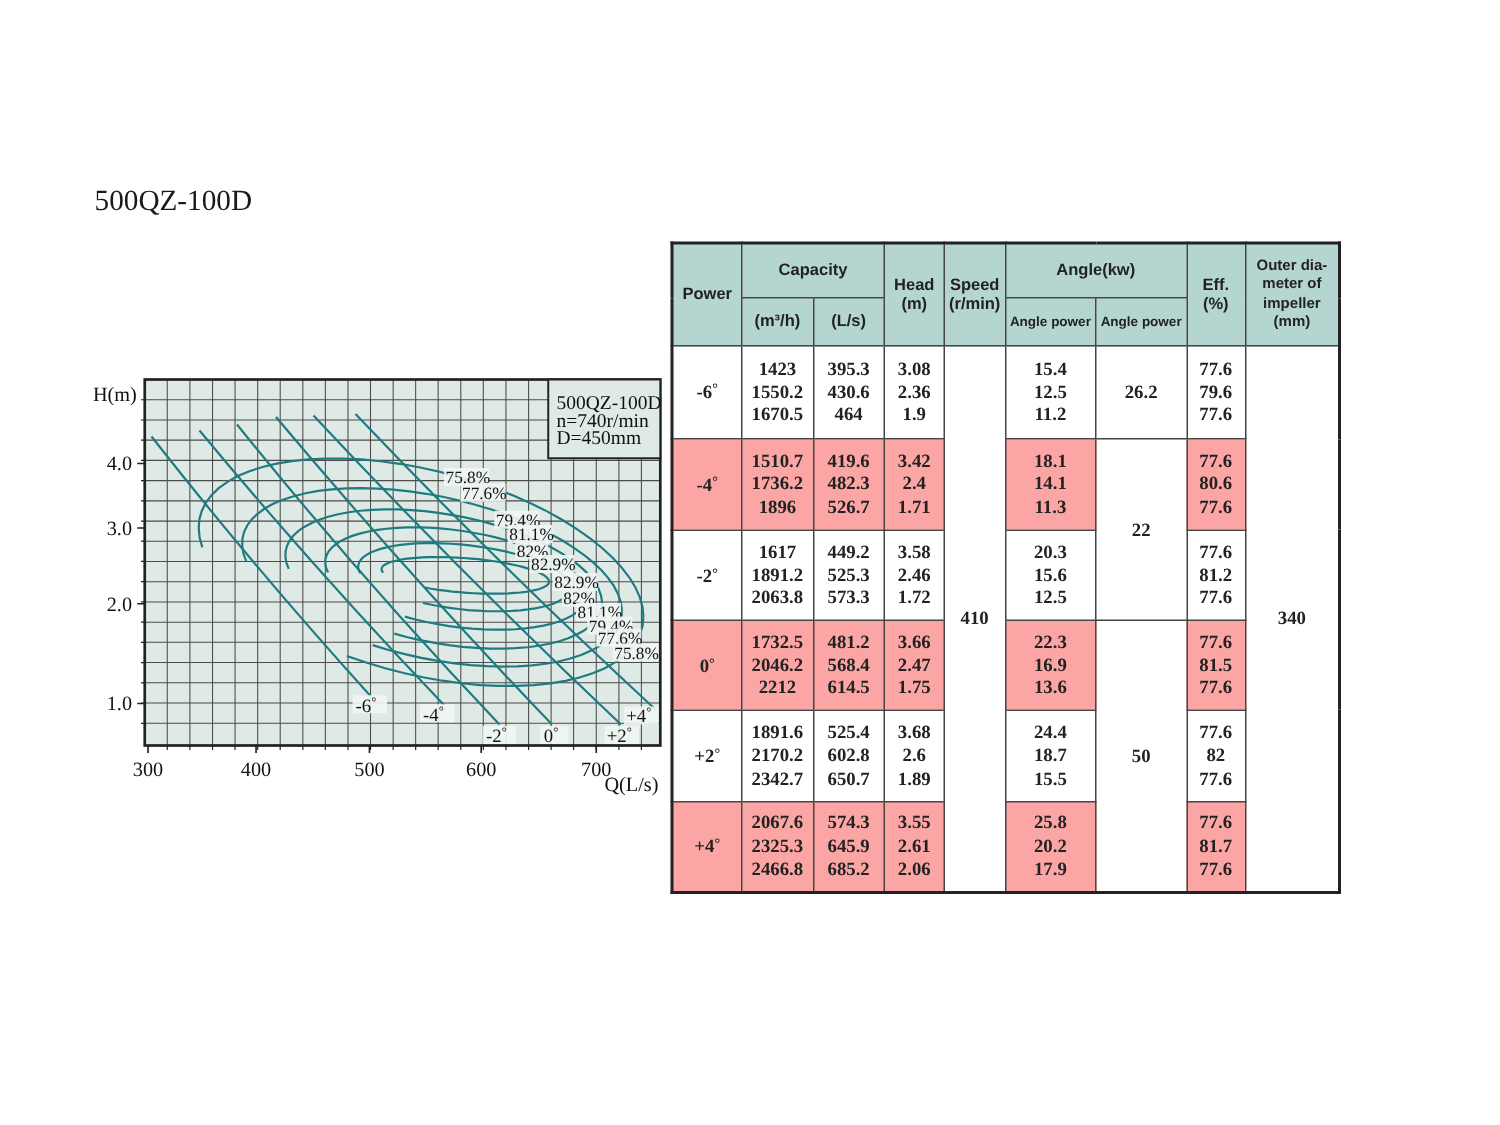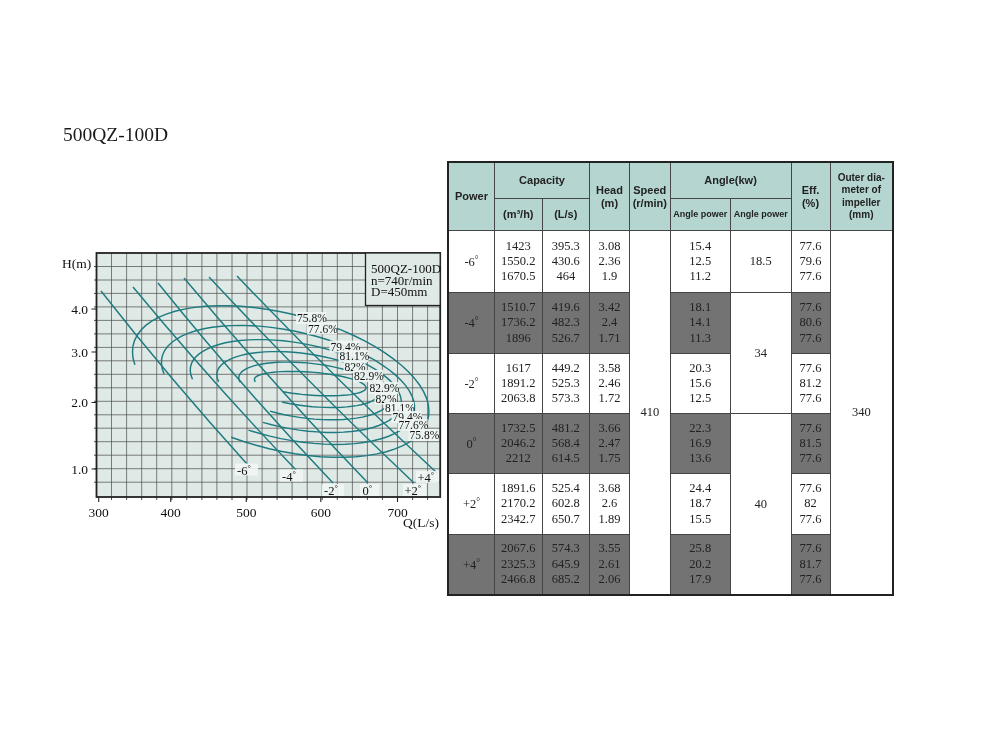--- a/index.html
+++ b/index.html
@@ -6,22 +6,22 @@
   body{width:1000px;height:750px;background:#ffffff;position:relative;overflow:hidden;
        font-family:"Liberation Sans", sans-serif;}
   #title{position:absolute;left:63px;top:124px;font-family:"Liberation Serif",serif;
          font-size:19.5px;color:#1a1a1a;}
   table.data{border-collapse:collapse;table-layout:fixed;position:absolute;left:447px;top:161px;
          width:447px;height:433px;}
   table.data td{border:1px solid #454545;padding:0;text-align:center;vertical-align:middle;
          font-family:"Liberation Sans",sans-serif;font-size:11px;font-weight:bold;color:#222;line-height:1.18;}
   table.data{border:2px solid #222;}
   table.data td.hd{background:#b5d6d0;}
-  table.data td.sh{background:#737373;text-align:center;}
-  table.data td.num{font-family:"Liberation Serif",serif;font-size:12.5px;font-weight:normal;line-height:15.4px;}
+  table.data td.sh{background:#fca5a5;text-align:center;}
+  table.data td.num{font-family:"Liberation Serif",serif;font-size:12.5px;font-weight:bold;line-height:15.4px;}
   .dg{font-size:9.5px;vertical-align:3px;letter-spacing:0;}
   table.data td.small{font-size:10px;white-space:nowrap;line-height:1.22;}
 </style>
 </head>
 <body>
 
 <div id="title">500QZ-100D</div>
 
 <svg width="420" height="300" viewBox="40 240 420 300" style="position:absolute;left:40px;top:240px;">
 
@@ -220,51 +220,51 @@
     <td class="hd small" style="font-size:9px">Angle power</td>
   </tr>
 
   <tr style="height:62.3px">
     <td class="num">-6<span class="dg">°</span></td>
     <td class="num">1423<br>1550.2<br>1670.5</td>
     <td class="num">395.3<br>430.6<br>464</td>
     <td class="num">3.08<br>2.36<br>1.9</td>
     <td class="num" rowspan="6">410</td>
     <td class="num">15.4<br>12.5<br>11.2</td>
-    <td class="num" rowspan="1">18.5</td>
+    <td class="num" rowspan="1">26.2</td>
     <td class="num">77.6<br>79.6<br>77.6</td>
     <td class="num" rowspan="6">340</td>
   </tr>
 
   <tr style="height:60.7px">
     <td class="num sh">-4<span class="dg">°</span></td>
     <td class="num sh">1510.7<br>1736.2<br>1896</td>
     <td class="num sh">419.6<br>482.3<br>526.7</td>
     <td class="num sh">3.42<br>2.4<br>1.71</td>
     <td class="num sh">18.1<br>14.1<br>11.3</td>
-    <td class="num" rowspan="2">34</td>
+    <td class="num" rowspan="2">22</td>
     <td class="num sh">77.6<br>80.6<br>77.6</td>
   </tr>
 
   <tr style="height:60.5px">
     <td class="num">-2<span class="dg">°</span></td>
     <td class="num">1617<br>1891.2<br>2063.8</td>
     <td class="num">449.2<br>525.3<br>573.3</td>
     <td class="num">3.58<br>2.46<br>1.72</td>
     <td class="num">20.3<br>15.6<br>12.5</td>
     <td class="num">77.6<br>81.2<br>77.6</td>
   </tr>
 
   <tr style="height:59.5px">
     <td class="num sh">0<span class="dg">°</span></td>
     <td class="num sh">1732.5<br>2046.2<br>2212</td>
     <td class="num sh">481.2<br>568.4<br>614.5</td>
     <td class="num sh">3.66<br>2.47<br>1.75</td>
     <td class="num sh">22.3<br>16.9<br>13.6</td>
-    <td class="num" rowspan="3">40</td>
+    <td class="num" rowspan="3">50</td>
     <td class="num sh">77.6<br>81.5<br>77.6</td>
   </tr>
 
   <tr style="height:61px">
     <td class="num">+2<span class="dg">°</span></td>
     <td class="num">1891.6<br>2170.2<br>2342.7</td>
     <td class="num">525.4<br>602.8<br>650.7</td>
     <td class="num">3.68<br>2.6<br>1.89</td>
     <td class="num">24.4<br>18.7<br>15.5</td>
     <td class="num">77.6<br>82<br>77.6</td>

